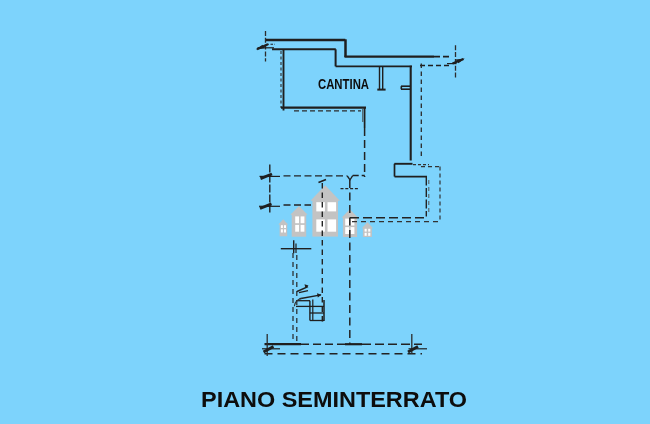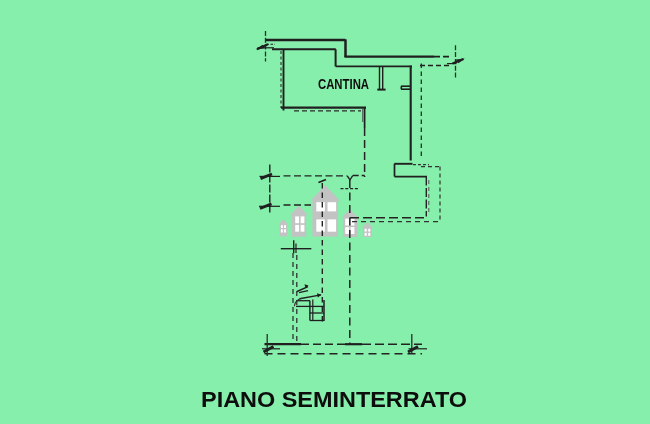--- a/index.html
+++ b/index.html
@@ -1,16 +1,16 @@
 <!DOCTYPE html>
 <html><head>
 <meta charset="utf-8">
 <style>
   html,body{margin:0;padding:0;background:#ffffff;}
-  .page{position:relative;width:650px;height:424px;background:#86efac;overflow:hidden;}
+  .page{position:relative;width:650px;height:424px;background:#7dd3fc;overflow:hidden;}
   svg{position:absolute;left:0;top:0;}
   .t{font-family:"Liberation Sans",sans-serif;font-weight:bold;fill:#0d0d0d;}
 </style>
 </head>
 <body>
 
 <div class="page">
 <svg width="650" height="424" viewBox="0 0 650 424">
 
   <g fill="#c3c3c3">

